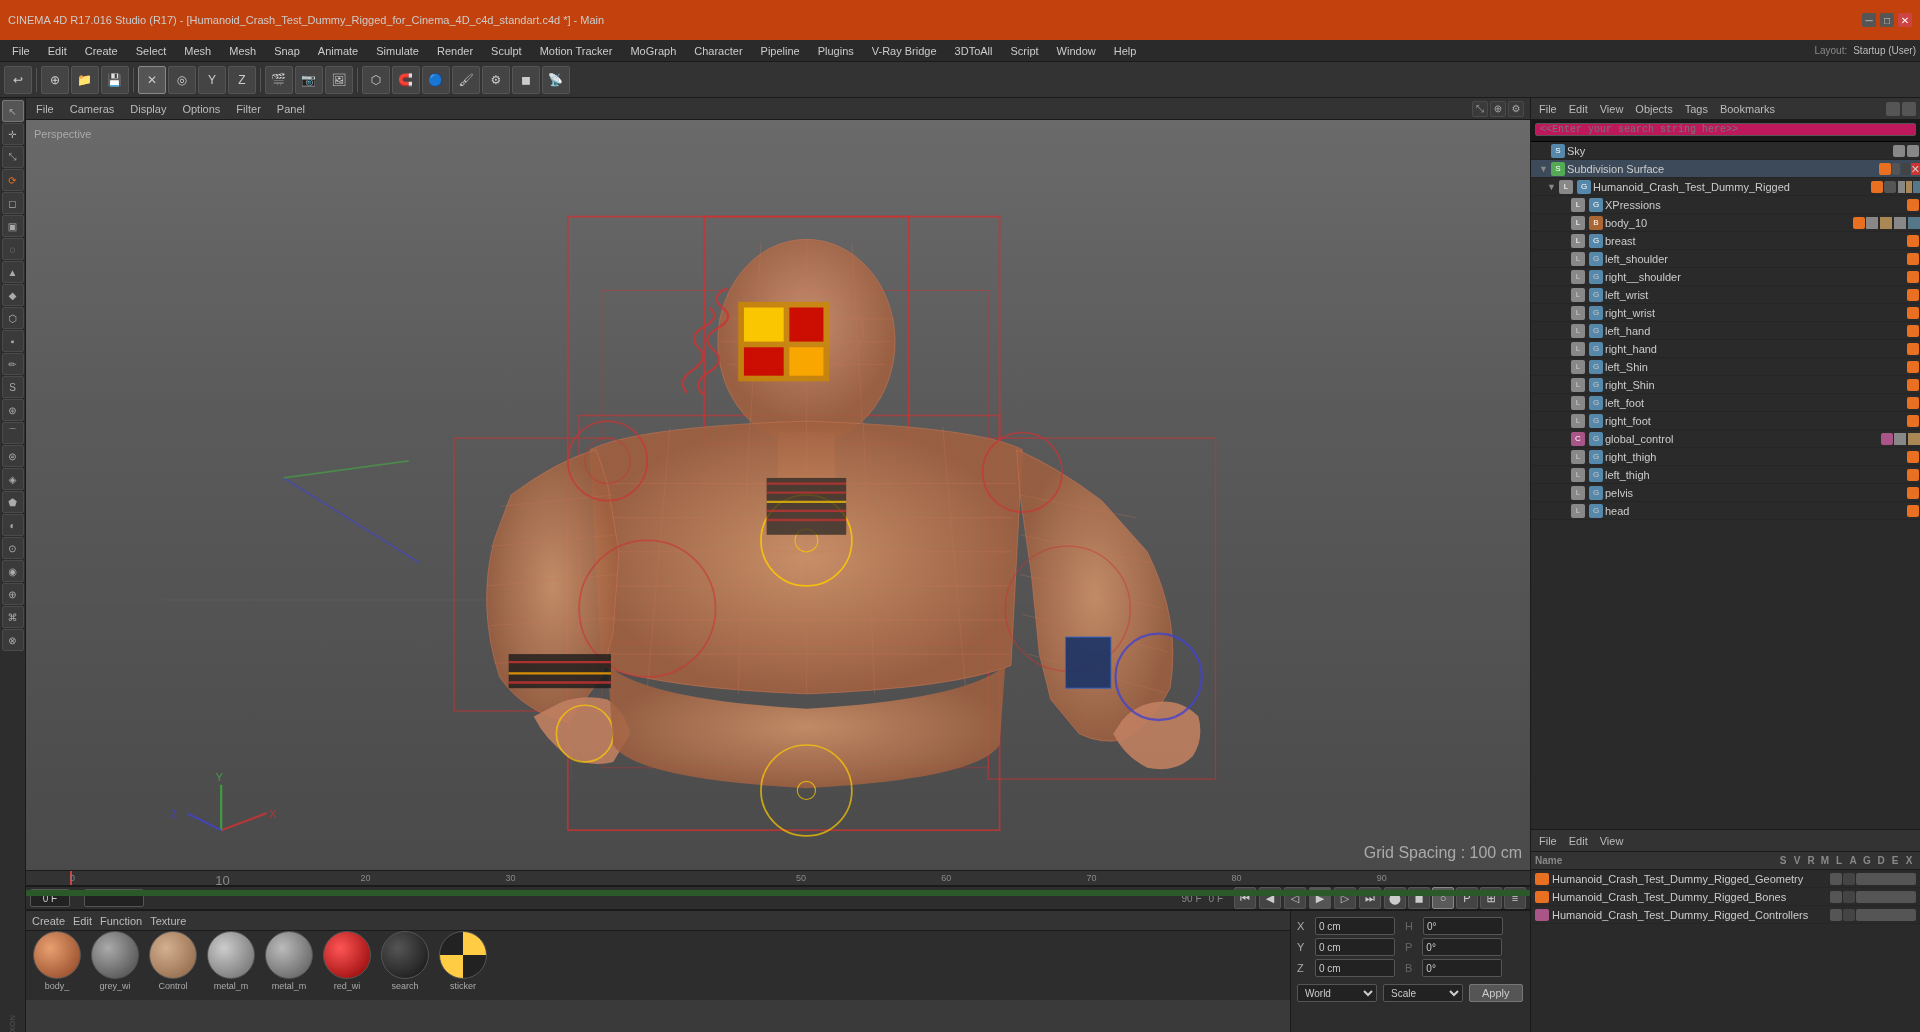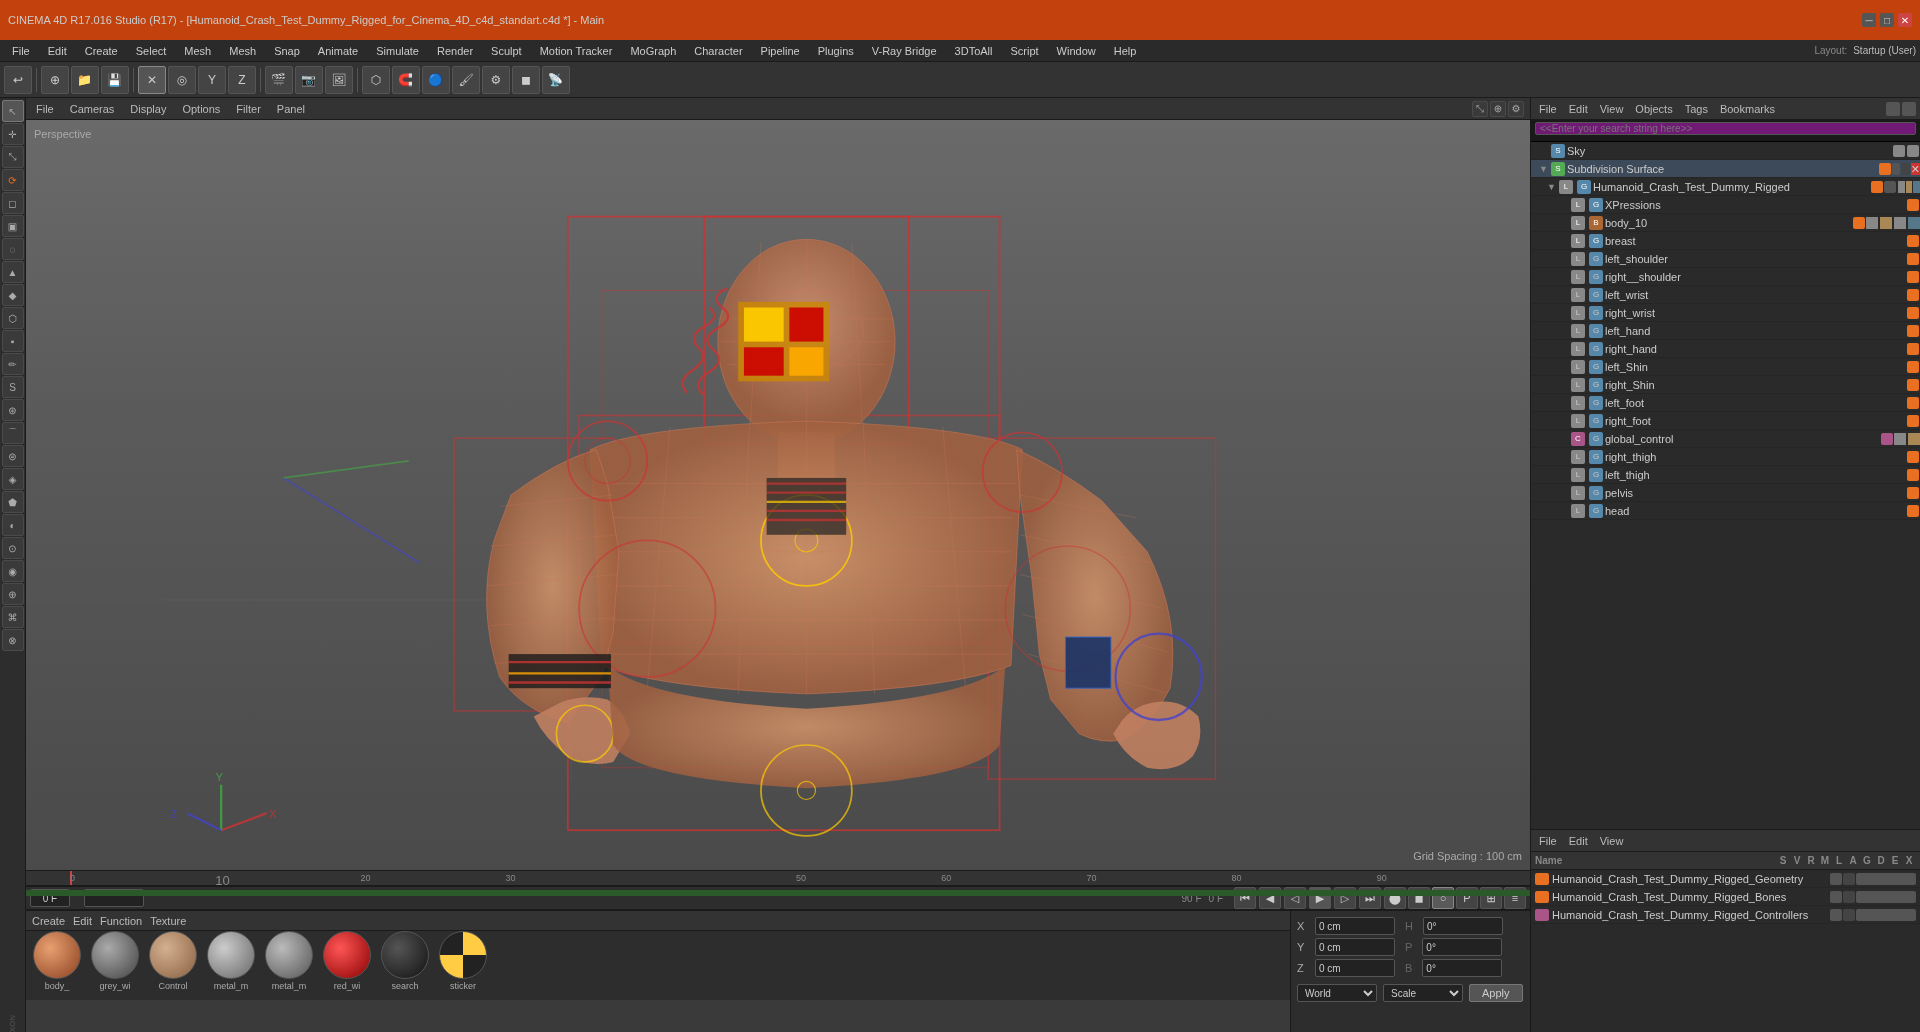--- a/index.html
+++ b/index.html
@@ -32,21 +32,21 @@
     
     #center-panel { flex: 1; display: flex; flex-direction: column; }
 
     
     #viewport-header { height: 22px; background: #333; display: flex; align-items: center; padding: 0 6px; gap: 8px; border-bottom: 1px solid #1a1a1a; }
     .vp-menu { color: #bbb; font-size: 11px; cursor: pointer; padding: 1px 4px; }
 
     
     #viewport { flex: 1; background: #5a5a5a; position: relative; overflow: hidden; }
     #viewport-label { position: absolute; top: 8px; left: 8px; color: #aaa; font-size: 11px; }
-    #grid-spacing { position: absolute; bottom: 8px; right: 8px; color: #aaa; font-size: 11px; }
+    #grid-spacing { position: absolute; bottom: 8px; right: 8px; color: #aaa; font-size: 16px; }
 
     
     #scene-canvas { width: 100%; height: 100%; background: linear-gradient(180deg, #6a6a6a 0%, #5a5a5a 40%, #4a4a4a 100%); position: relative; }
     #timeline-ruler { height: 20px; background: #333; display: flex; align-items: center; padding: 0 4px; border-bottom: 1px solid #1a1a1a; position: relative; overflow: hidden; }
     #timeline-content { flex: 1; background: #2a2a2a; position: relative; }
     #timeline-controls { height: 32px; background: #2d2d2d; display: flex; align-items: center; padding: 0 4px; gap: 4px; border-top: 1px solid #1a1a1a; }
     .tc-btn { width: 22px; height: 22px; background: #444; border: 1px solid #555; border-radius: 2px; cursor: pointer; display: flex; align-items: center; justify-content: center; color: #ccc; font-size: 11px; }
     .tc-field { width: 40px; height: 18px; background: #222; border: 1px solid #555; color: #ccc; font-size: 10px; text-align: center; border-radius: 2px; }
 
     
@@ -537,21 +537,21 @@
         <span class="om-menu">Tags</span>
         <span class="om-menu">Bookmarks</span>
         <span style="flex:1;"></span>
 
         <div style="display:flex;gap:2px;">
           <div style="width:14px;height:14px;background:#555;border-radius:2px;"></div>
           <div style="width:14px;height:14px;background:#555;border-radius:2px;"></div>
         </div>
       </div>
       <div id="om-search" style="height:22px;background:#1a1a1a;padding:2px 4px;border-bottom:1px solid #000;">
-        <input type="text" style="width: 100%; background: #701a75; border: 1px solid rgb(85, 85, 85); color: rgb(187, 187, 187); font-size: 10px; padding: 0 4px; border-radius: 2px;" placeholder="&lt;&lt;Enter your search string here&gt;&gt;">
+        <input type="text" style="width: 100%; background: #be185d; border: 1px solid rgb(85, 85, 85); color: rgb(187, 187, 187); font-size: 10px; padding: 0 4px; border-radius: 2px; font-family: Liberation Mono, monospace;" placeholder="&lt;&lt;Enter your search string here&gt;&gt;">
       </div>
       <div id="om-tree">
 
         <div class="om-row">
           <span class="om-indent" style="width:4px;"></span>
           <span class="om-arrow"> </span>
           <span class="om-icon om-sky" style="background:#5588aa;color:#fff;font-size:8px;">S</span>
           <span class="om-name">Sky</span>
           <div class="om-dot grey"></div>
           <div class="om-dot grey"></div>

